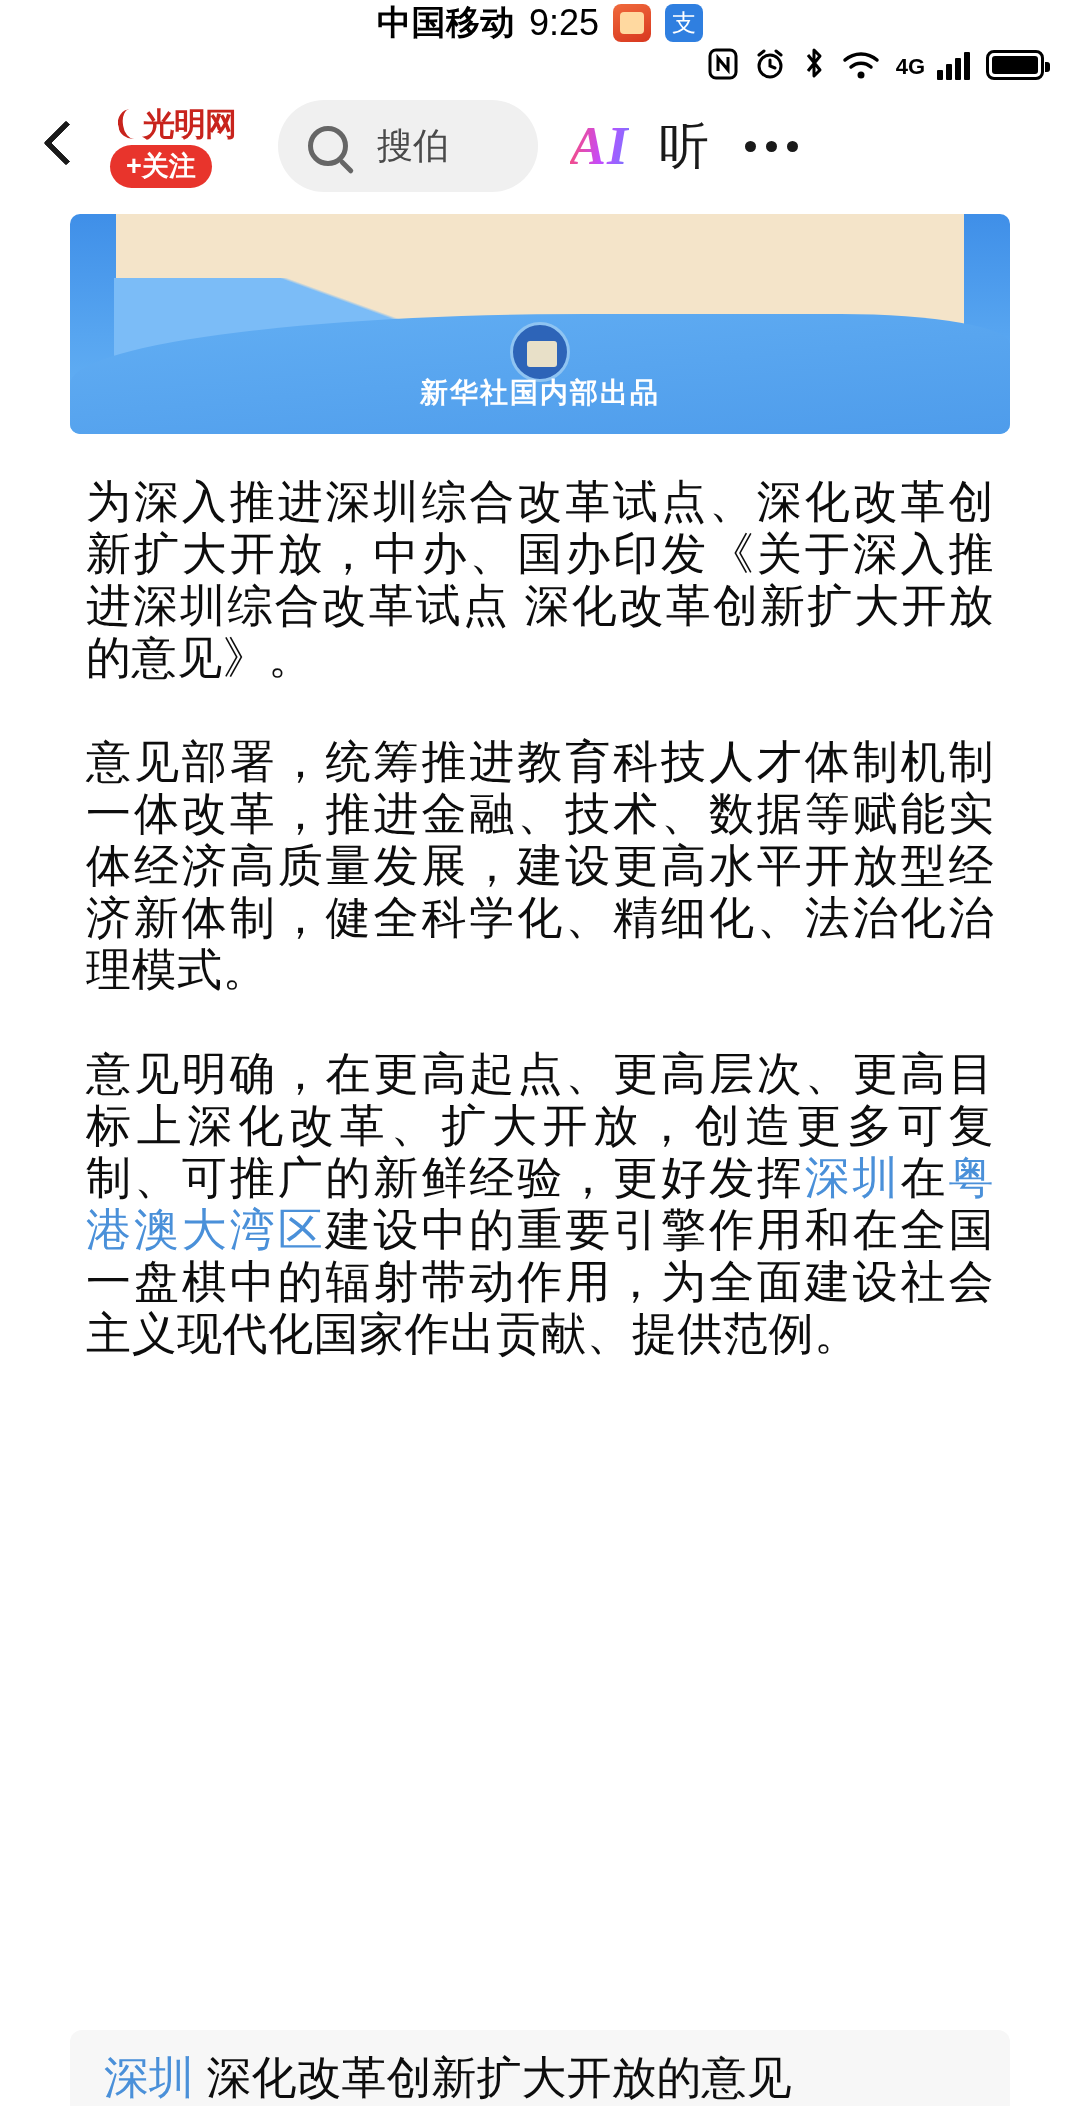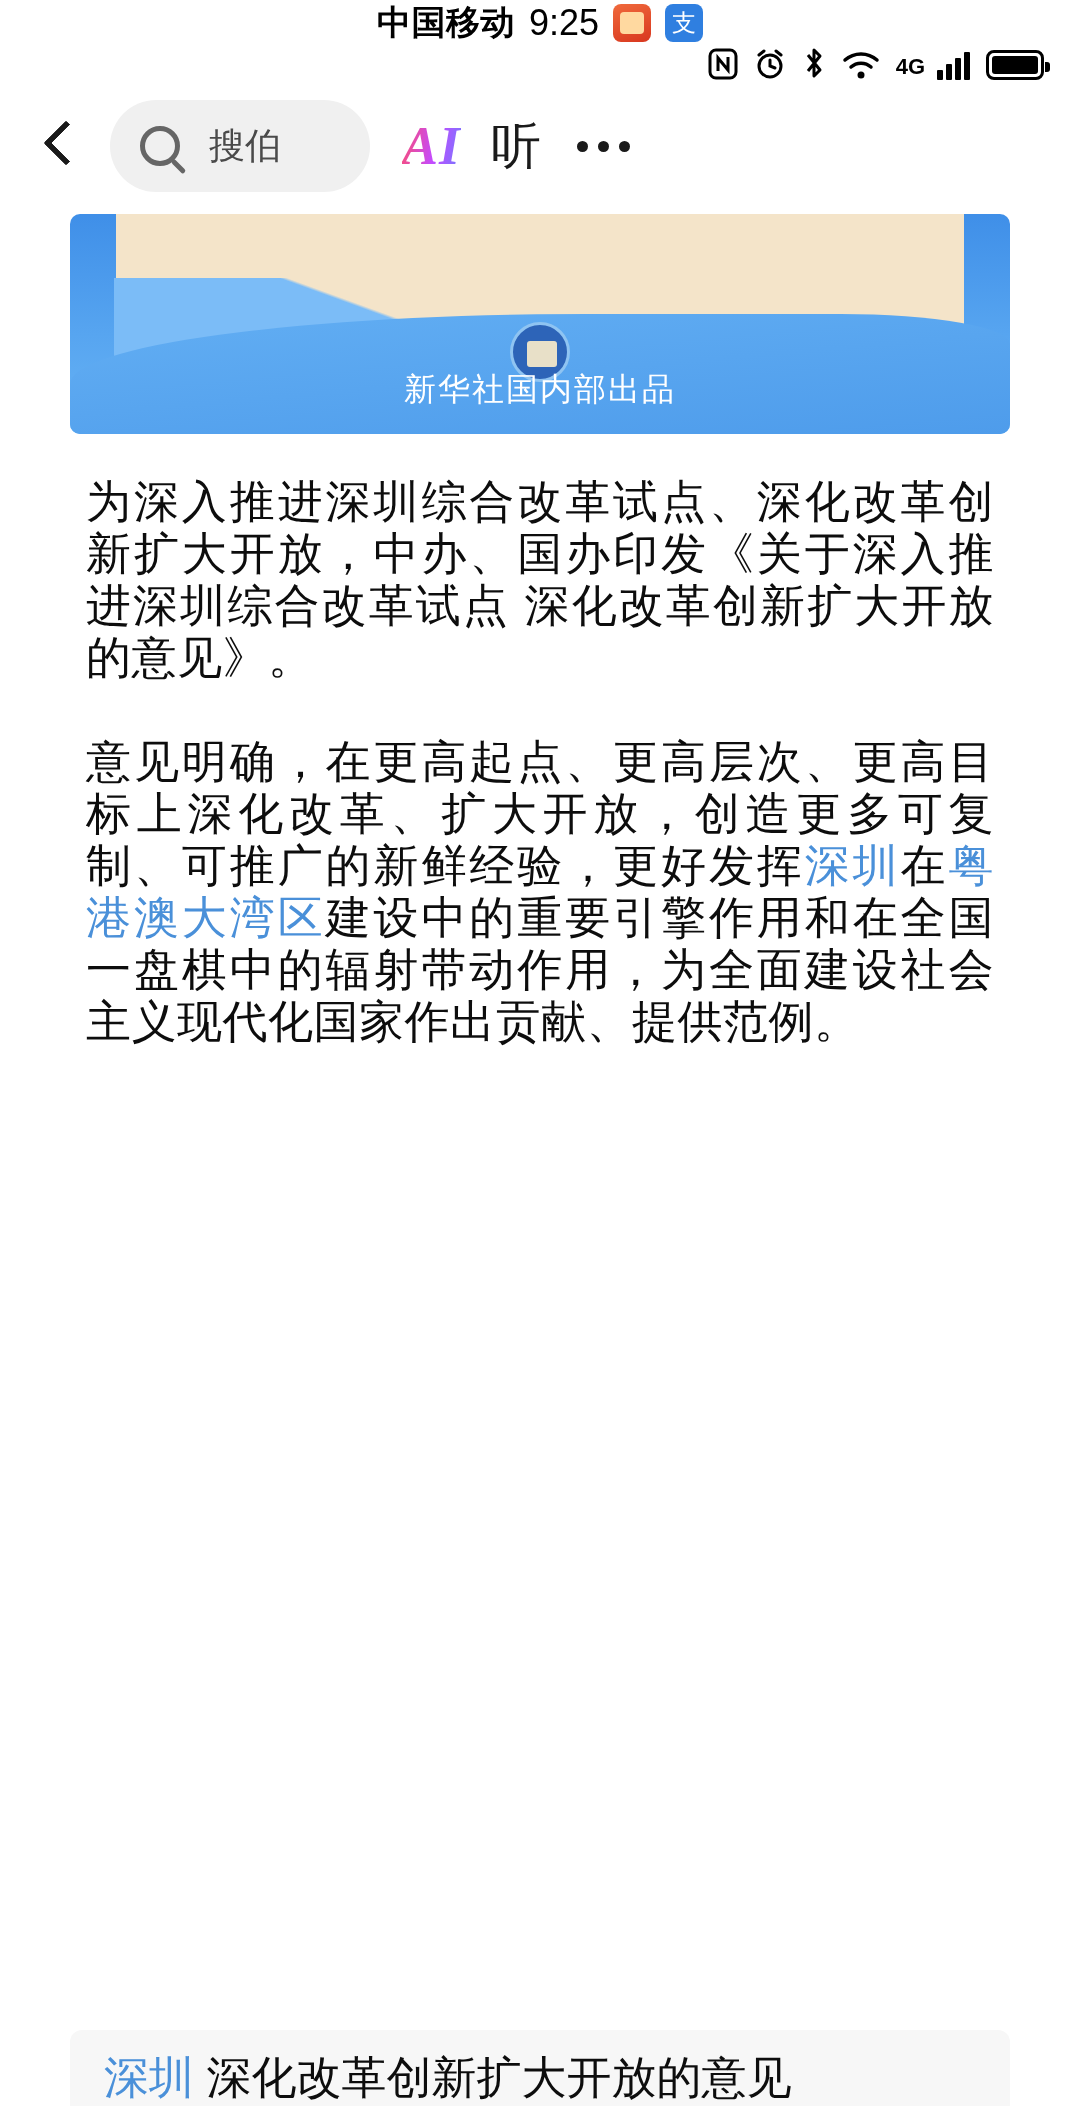--- a/index.html
+++ b/index.html
@@ -334,23 +334,23 @@
     width: 30px; height: 26px;
     background: #e8e0c8;
     border-radius: 3px;
   }
   .hero-caption {
     position: absolute;
     left: 0; right: 0;
     bottom: 22px;
     text-align: center;
     color: #ffffff;
-    font-size: 32px;
+    font-size: 28px;
     letter-spacing: 2px;
-    font-weight: 400;
+    font-weight: 700;
   }
 
   .para {
     font-size: 45px;
     line-height: 52px;
     letter-spacing: 0.5px;
     margin: 16px;
     color: #0d0d0d;
     text-align: justify;
   }
@@ -425,20 +425,26 @@
       </span>
     <span class="battery">
         <span></span>
       </span>
   </div>
 </div>
 
 <div class="nav-bar">
   <div class="back-btn"></div>
 
+  <div class="brand">
+    <div class="brand-logo">
+      <span class="swoosh"></span><span>光明网</span>
+    </div>
+    <div class="follow-btn">+关注</div>
+  </div>
 
   <div class="search-pill">
     <span class="search-ico"></span>
     <span class="search-text">搜伯</span>
   </div>
 
   <div class="ai-btn">AI</div>
   <div class="listen-btn">听</div>
   <div class="more-btn">
       <i></i>
@@ -450,20 +456,21 @@
 <div class="article">
 
   <div class="hero">
     <div class="hero-inner"></div>
     <div class="hero-curve"></div>
     <div class="hero-seal"></div>
     <div class="hero-caption">新华社国内部出品</div>
   </div>
 
   <p class="para p1">为深入推进深圳综合改革试点、深化改革创新扩大开放，中办、国办印发《关于深入推进深圳综合改革试点 深化改革创新扩大开放的意见》。</p>
+  <p class="para p2">意见部署，统筹推进教育科技人才体制机制一体改革，推进金融、技术、数据等赋能实体经济高质量发展，建设更高水平开放型经济新体制，健全科学化、精细化、法治化治理模式。</p>
 
   <p class="para p3">
     <span>意见明确，在更高起点、更高层次、更高目标上深化改革、扩大开放，创造更多可复制、可推广的新鲜经验，更好发挥</span><span class="lnk">深圳</span><span>在</span><span class="lnk">粤港澳大湾区</span><span>建设中的重要引擎作用和在全国一盘棋中的辐射带动作用，为全面建设社会主义现代化国家作出贡献、提供范例。</span>
   </p>
 </div>
 
 <div class="bottom-card">
   <div class="line">
     <span class="tag">深圳</span>
     <span>深化改革创新扩大开放的意见</span>

